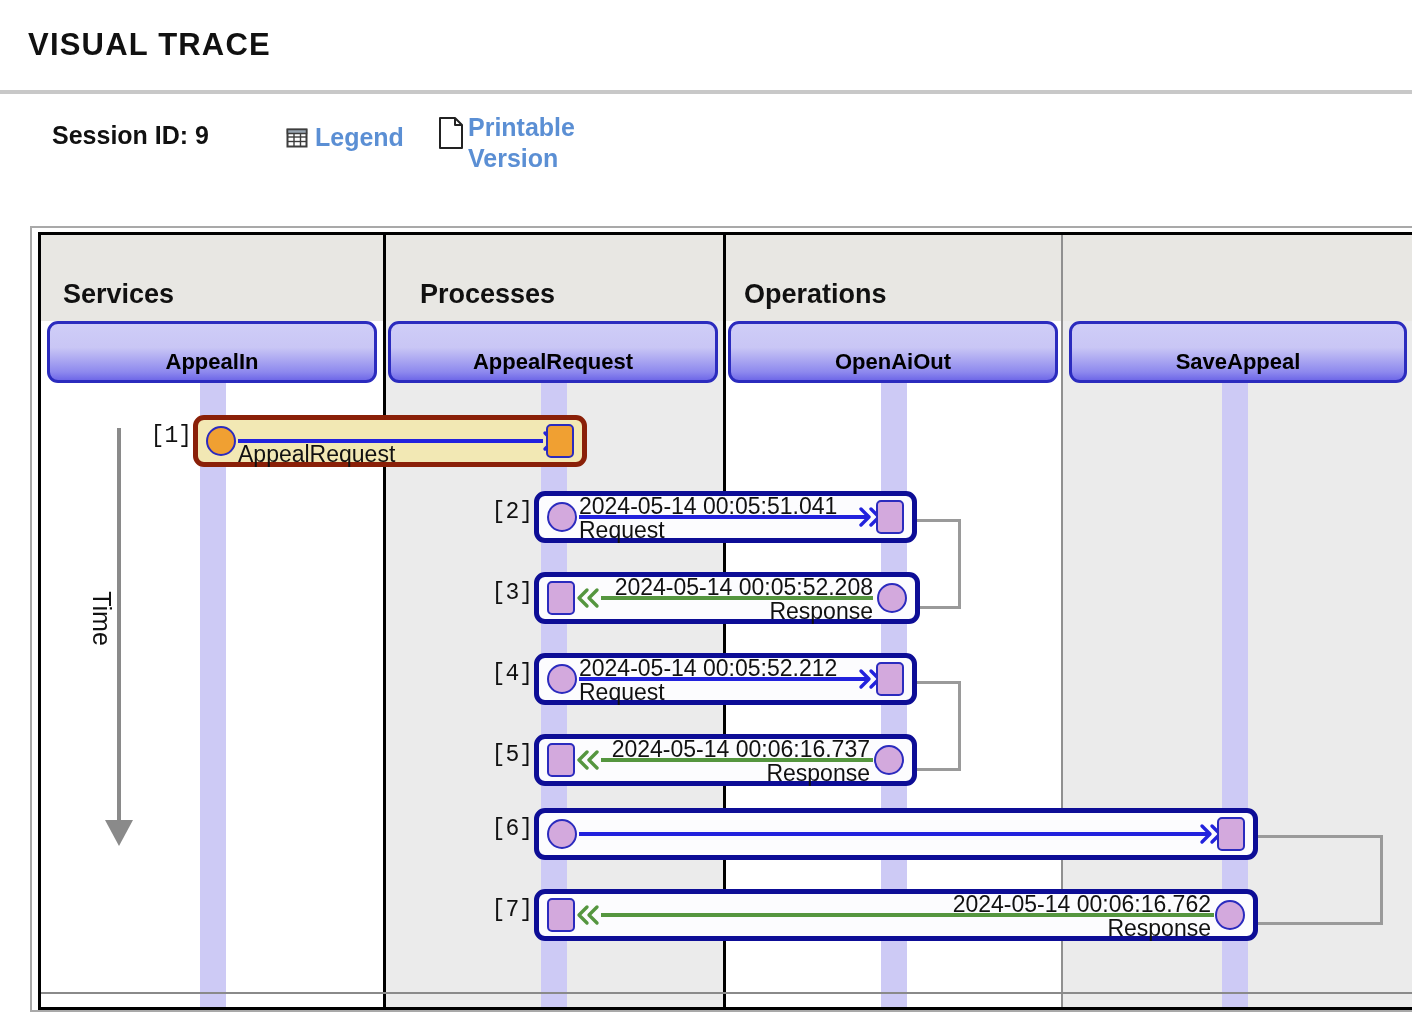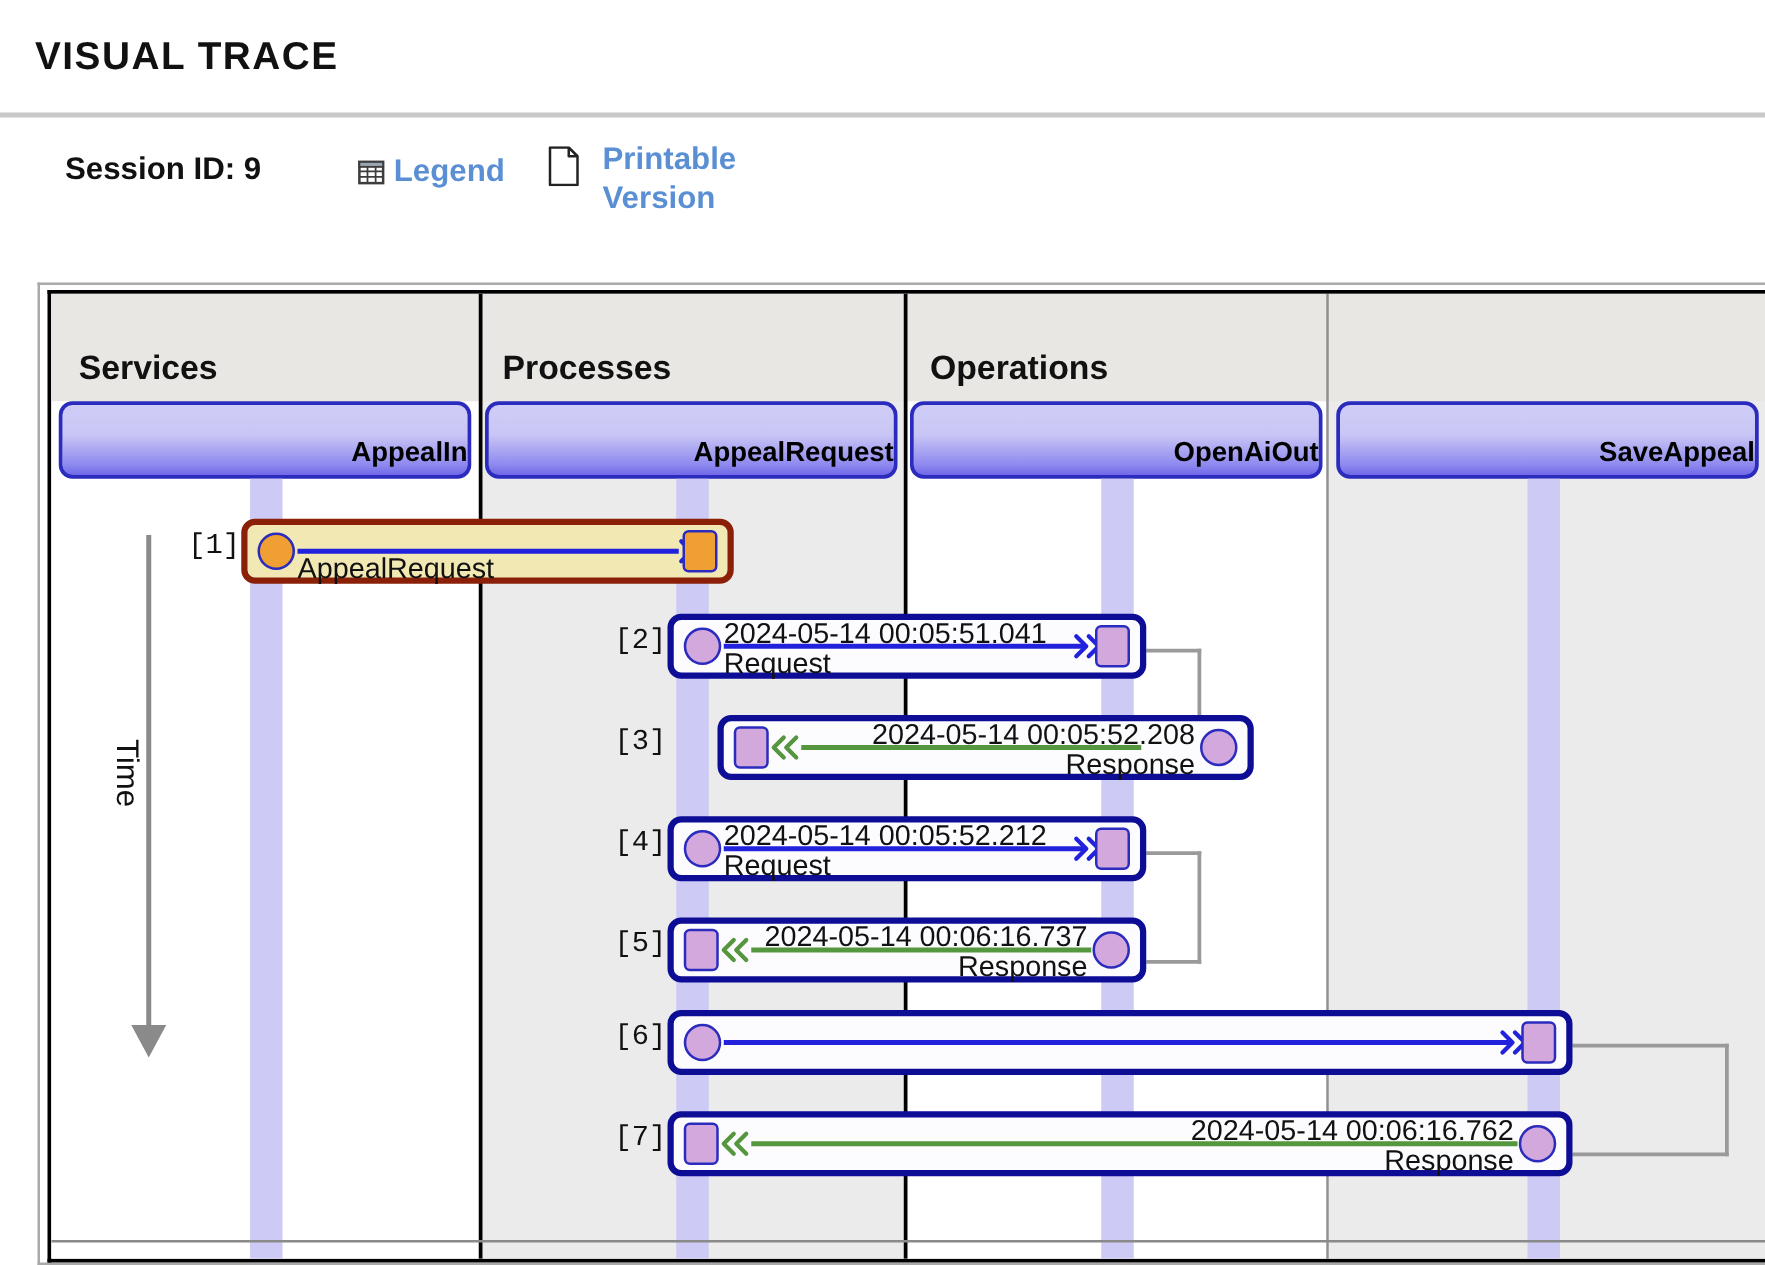--- a/index.html
+++ b/index.html
@@ -49,21 +49,21 @@
     font-size: 25px;
     font-weight: bold;
     white-space: nowrap;
     line-height: 1.25;
   }
   #printable-link {
     left: 438px; top: 18px;
     display: flex; align-items: flex-start; gap: 4px; cursor: pointer;
     width: 160px;
   }
-  #printable-link .link-text { white-space: normal; margin-left: 14px; }
+  #printable-link .link-text { white-space: normal; }
 
   .legend-icon { width: 22px; height: 22px; flex: 0 0 22px; display:block; }
   .printer-icon { width: 26px; height: 32px; flex: 0 0 26px; display:block; margin-top: 5px; }
 
   #goto-group { left: 689px; top: 130px; }
   #ipp-group  { left: 950px; top: 130px; }
   #events-group { left: 1244px; top: 130px; }
   .ctl-caption {
     font-size: 25px; font-weight: bold; color: #111;
     white-space: nowrap; margin-bottom: 6px;
@@ -147,21 +147,21 @@
   }
 
   
   .lane-pill {
     position: absolute;
     top: 86px;
     height: 62px;
     border: 3px solid #2b2bbe;
     border-radius: 11px;
     background: linear-gradient(to bottom, #cfcdf7 0%, #c9c6f5 42%, #8d88ee 86%, #6f68e8 100%);
-    display: flex; align-items: flex-end; justify-content: flex-end;
+    display: flex; align-items: flex-end; justify-content: center;
     padding-bottom: 5px;
     box-sizing: border-box;
   }
   .lane-pill span {
     font-size: 22px; font-weight: bold; color: #000;
   }
 
   
   #bottom-rule {
     position: absolute; left: 0; right: 0; bottom: 13px; height: 2px; background: #8a8a8a;
@@ -327,21 +327,21 @@
     <div class="col-band" style="left:685px; width:335px; background:#ffffff;"></div>
     <div class="col-band" style="left:1022px;width:354px; background:#ebebeb;"></div>
 
     <div id="header-strip"></div>
 
     <div class="col-div-thick" style="left:342px;"></div>
     <div class="col-div-thick" style="left:682px;"></div>
     <div class="col-div-thin" style="left:1020px;"></div>
 
     <div class="group-title" style="left:22px;">Services</div>
-    <div class="group-title" style="left:361px;">Processes</div>
+    <div class="group-title" style="left:379px;">Processes</div>
     <div class="group-title" style="left:703px;">Operations</div>
 
     <div class="lane-pill" style="left:6px;   width:330px;">
       <span>AppealIn</span>
     </div>
     <div class="lane-pill" style="left:347px; width:330px;">
       <span>AppealRequest</span>
     </div>
     <div class="lane-pill" style="left:1028px;width:338px;">
       <span>SaveAppeal</span>
@@ -385,21 +385,21 @@
         </svg>
       </span>
       <span class="endpoint square" style="right:8px;"></span>
       <span class="msg-text">
         <span class="msg-time">2024-05-14 00:05:51.041</span>
         <span class="msg-name">Request</span>
       </span>
     </div>
 
     <div class="msg-index" style="left:446px; top:345px;">[3]</div>
-    <div class="msg-box align-right" style="left:493px; top:337px; width:429px;margin-left:40px;">
+    <div class="msg-box align-right" style="left:493px; top:337px; width:386px;">
       <span class="endpoint square" style="left:8px;"></span>
       <span class="arrow-head" style="left:36px;">
         <svg width="34" height="22" viewBox="0 0 34 22">
           <path d="M12 3 L4 11 L12 19" fill="none" stroke="#55963f" stroke-width="3.4" stroke-linecap="round" stroke-linejoin="round"></path>
           <path d="M22 3 L14 11 L22 19" fill="none" stroke="#55963f" stroke-width="3.4" stroke-linecap="round" stroke-linejoin="round"></path>
         </svg>
       </span>
       <span class="arrow-line res" style="left:62px; width:272px;"></span>
       <span class="endpoint circle" style="right:8px;"></span>
       <span class="msg-text">

